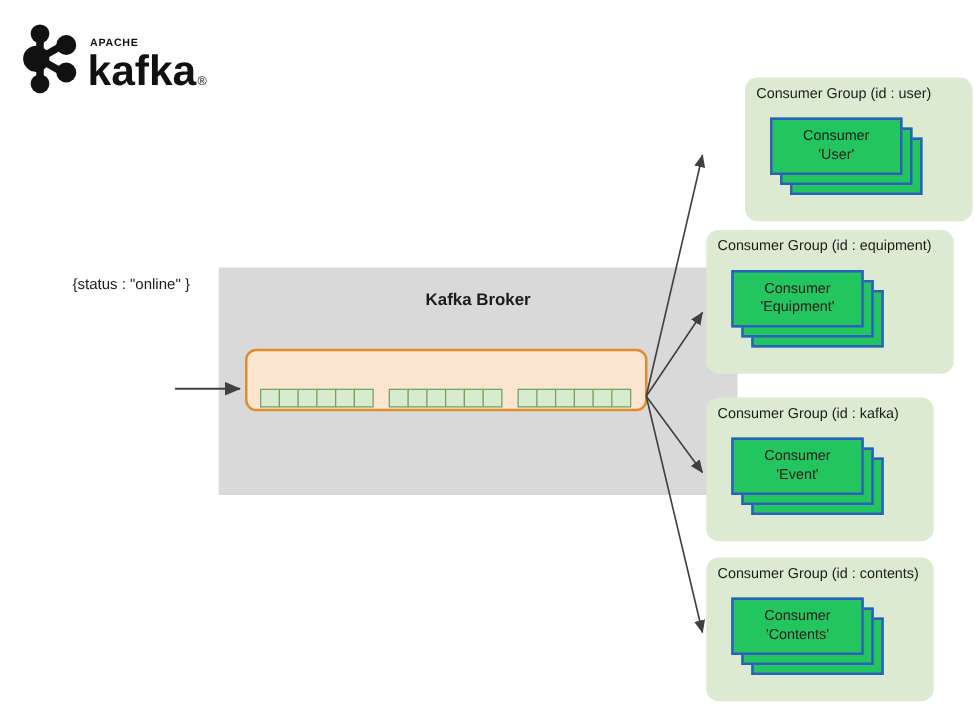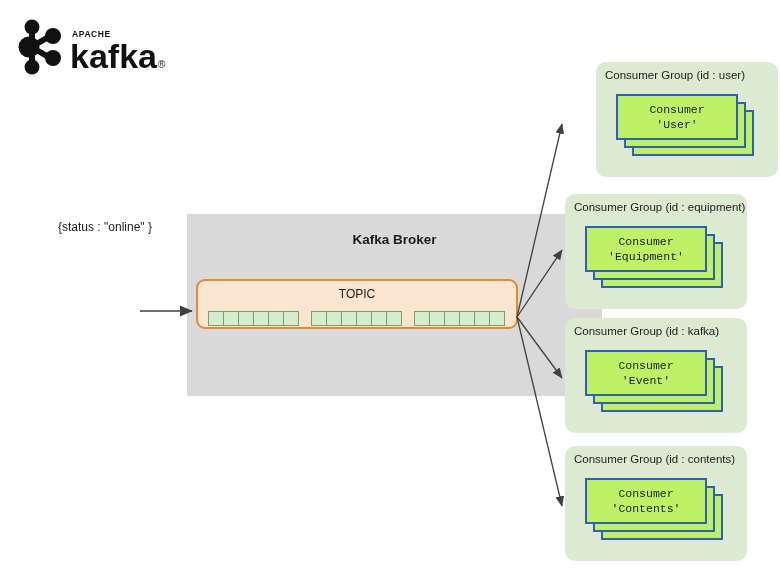--- a/index.html
+++ b/index.html
@@ -49,21 +49,21 @@
     left: 58px;
     top: 220px;
     font-size: 12px;
     color: #1c1c1c;
     white-space: nowrap;
   }
 
   
   #broker-panel {
     position: absolute;
-    left: 187px;
+    left: 175px;
     top: 214px;
     width: 415px;
     height: 182px;
     background: #d9d9d9;
   }
   #broker-title {
     position: absolute;
     left: 0;
     top: 18px;
     width: 100%;
@@ -127,26 +127,25 @@
   }
   .consumer-stack {
     position: absolute;
     left: 20px;
     top: 32px;
     width: 132px;
     height: 72px;
   }
   .consumer-card {
     position: absolute;
-    width: 122px;
+    width: 106px;
     height: 46px;
-    background: #bef264;
+    background: #22c55e;
     border: 2px solid #2e5fc0;
     box-sizing: border-box;
-    font-family: Liberation Mono, monospace;
   }
   .consumer-card.back2  { left: 16px; top: 16px; }
   .consumer-card.back1  { left: 8px;  top: 8px;  }
   .consumer-card.front  {
     left: 0; top: 0;
     display: flex;
     flex-direction: column;
     align-items: center;
     justify-content: center;
     line-height: 1.32;
@@ -189,21 +188,20 @@
   </div>
 
   <div id="status-annotation">{status : "online" }</div>
 
 
   <div id="broker-panel">
     <div id="broker-title">Kafka Broker</div>
   </div>
 
   <div id="topic-box">
-    <div id="topic-title">TOPIC</div>
     <div class="partition-group" id="pg0" style="left:10px;">
         <div class="partition-cell" style="background: rgb(216, 234, 208); border-color: rgb(116, 163, 90);"></div>
         <div class="partition-cell" style="background: rgb(216, 234, 208); border-color: rgb(116, 163, 90);"></div>
         <div class="partition-cell" style="background: rgb(216, 234, 208); border-color: rgb(116, 163, 90);"></div>
         <div class="partition-cell" style="background: rgb(216, 234, 208); border-color: rgb(116, 163, 90);"></div>
         <div class="partition-cell" style="background: rgb(216, 234, 208); border-color: rgb(116, 163, 90);"></div>
         <div class="partition-cell" style="background: rgb(216, 234, 208); border-color: rgb(116, 163, 90);"></div>
       </div>
     <div class="partition-group" id="pg1" style="left:113px;">
         <div class="partition-cell" style="background: rgb(216, 234, 208); border-color: rgb(116, 163, 90);"></div>
@@ -228,21 +226,21 @@
     <div class="consumer-stack">
       <div class="consumer-card back2"></div>
       <div class="consumer-card back1"></div>
       <div class="consumer-card front">
         <span>Consumer</span>
         <span>'User'</span>
       </div>
     </div>
   </div>
 
-  <div class="consumer-group" id="cg1" style="left:565px; top:194px;">
+  <div class="consumer-group" id="cg1" style="left:565px; top:184px;padding-left:16px;">
     <div class="cg-label">Consumer Group (id : equipment)</div>
     <div class="consumer-stack">
       <div class="consumer-card back2"></div>
       <div class="consumer-card back1"></div>
       <div class="consumer-card front">
         <span>Consumer</span>
         <span>'Equipment'</span>
       </div>
     </div>
   </div>

